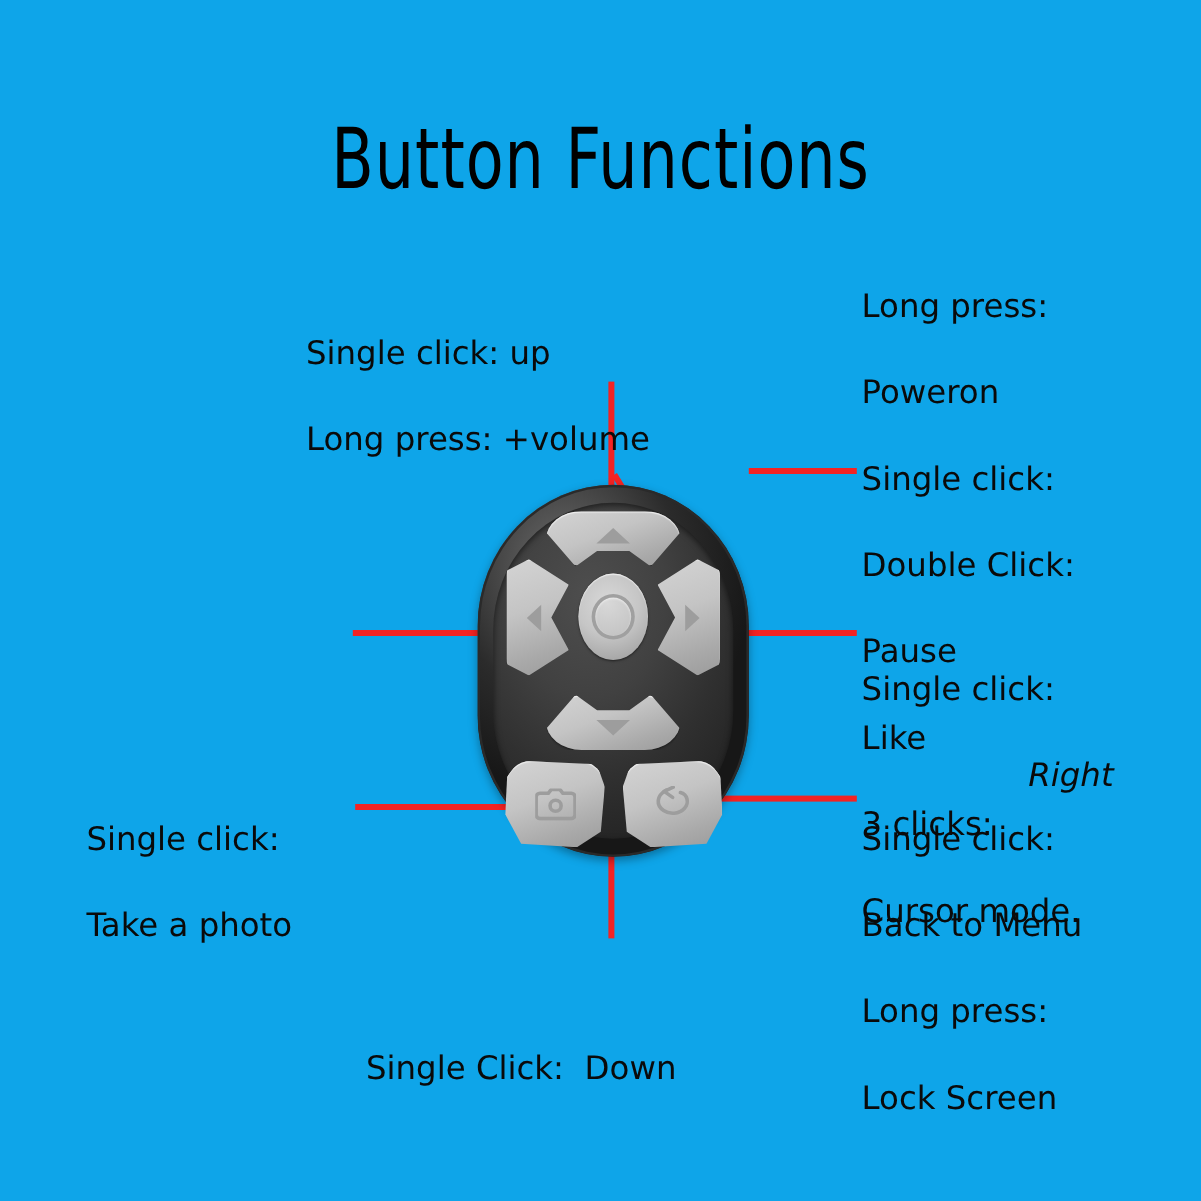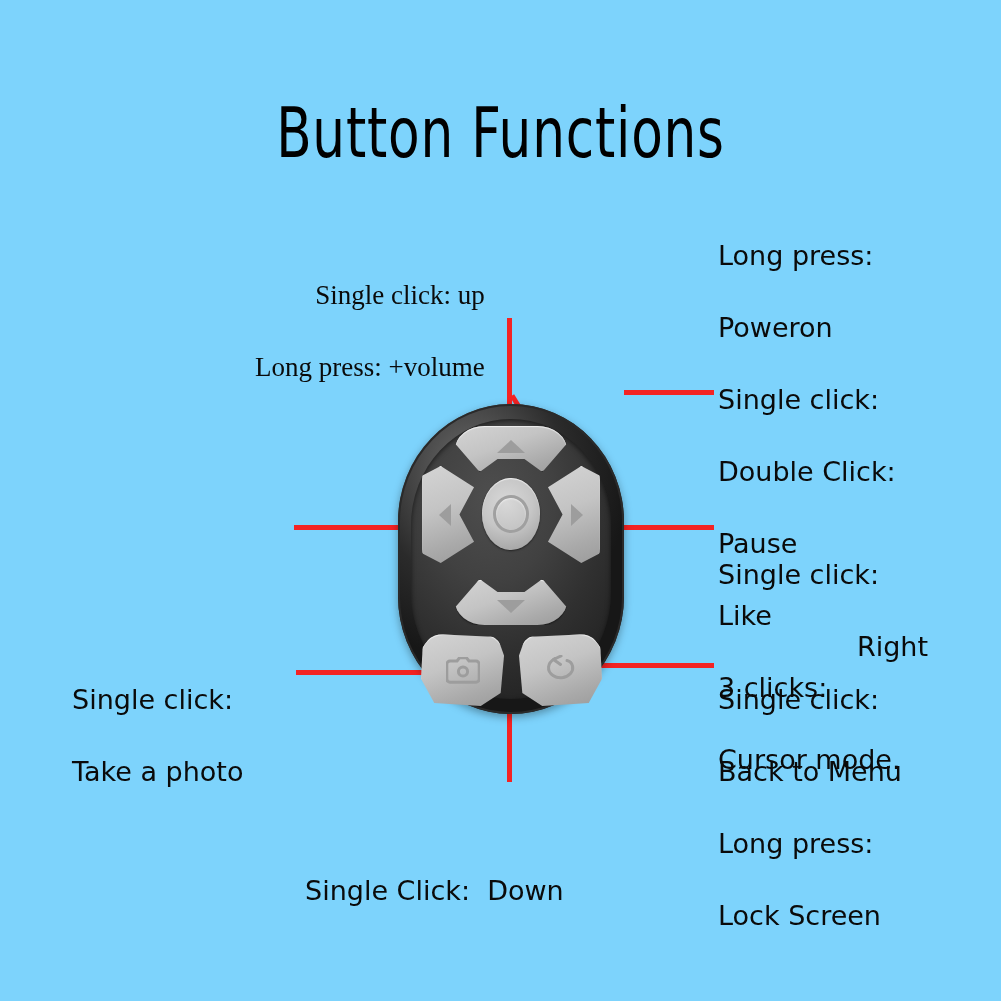--- a/index.html
+++ b/index.html
@@ -4,21 +4,21 @@
 <style>
   html, body {
     margin: 0;
     padding: 0;
     background: #ffffff;
   }
   #page {
     position: relative;
     width: 1001px;
     height: 1001px;
-    background: #7dd3fc;
+    background: #0ea5e9;
     overflow: hidden;
     font-family: "DejaVu Sans", "Liberation Sans", sans-serif;
   }
 
   
   #title {
     position: absolute;
     left: 0;
     top: 92px;
     width: 1001px;
@@ -38,25 +38,25 @@
     position: absolute;
     color: #0a0a0a;
     font-size: 27px;
     line-height: 36px;
     font-weight: 400;
     white-space: pre-line;
     letter-spacing: 0px;
   }
   .label .ln { display: block; white-space: pre; }
 
-  #lbl-up        { left: 255px; top: 241px; text-align: right; font-family: Liberation Serif, serif; }
+  #lbl-up        { left: 255px; top: 241px; text-align: left; }
   #lbl-center    { left: 718px; top: 202px; text-align: left; }
   #lbl-left      { left: 63px;  top: 487px; text-align: left; }
   #lbl-right     { left: 718px; top: 521px; text-align: left; width: 210px;}
-  #lbl-right .ln:nth-child(2){ text-align: right; }
+  #lbl-right .ln:nth-child(2){ text-align: right; font-style: italic; }
   #lbl-photo     { left: 72px;  top: 646px; text-align: left; }
   #lbl-back      { left: 718px; top: 646px; text-align: left; }
   #lbl-down      { left: 305px; top: 837px; text-align: left; }
 
   
   .ln-h {
     position: absolute;
     height: 5px;
     background: #f42323;
   }

